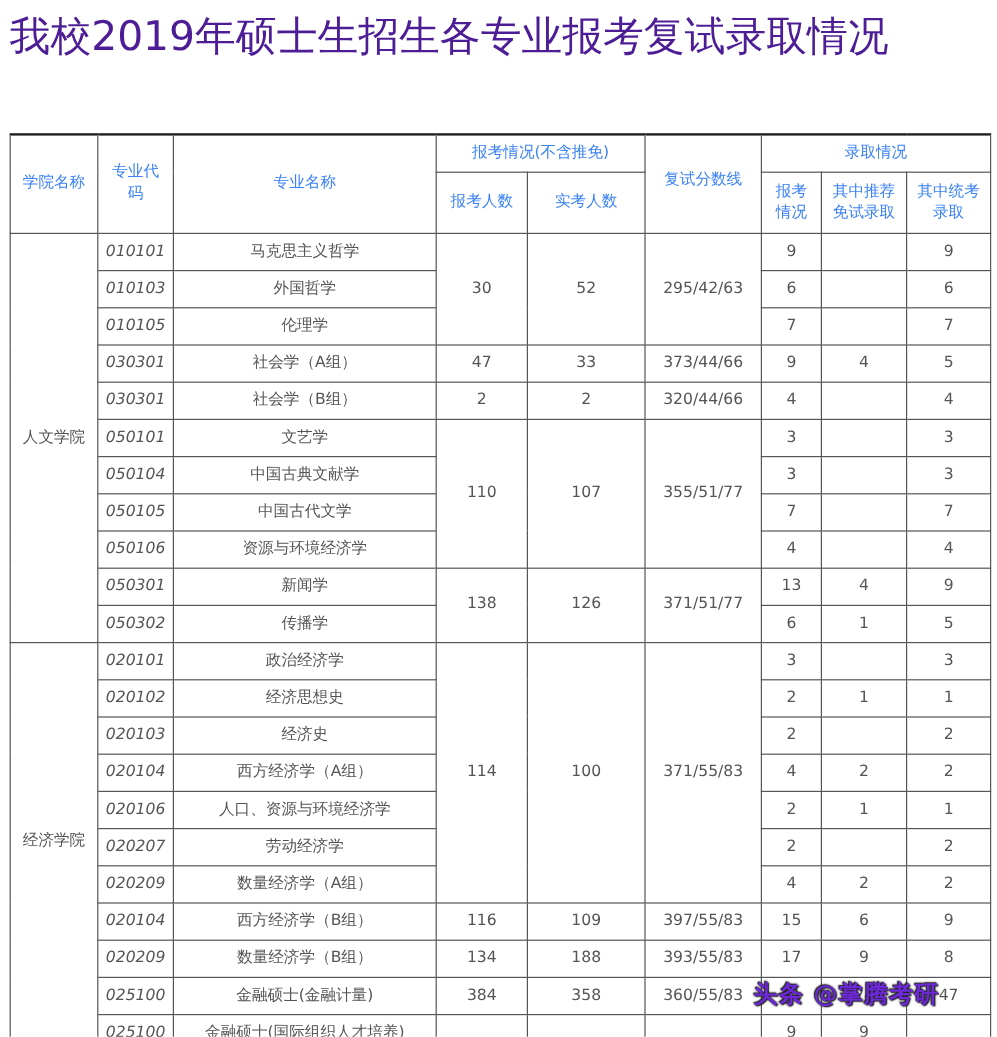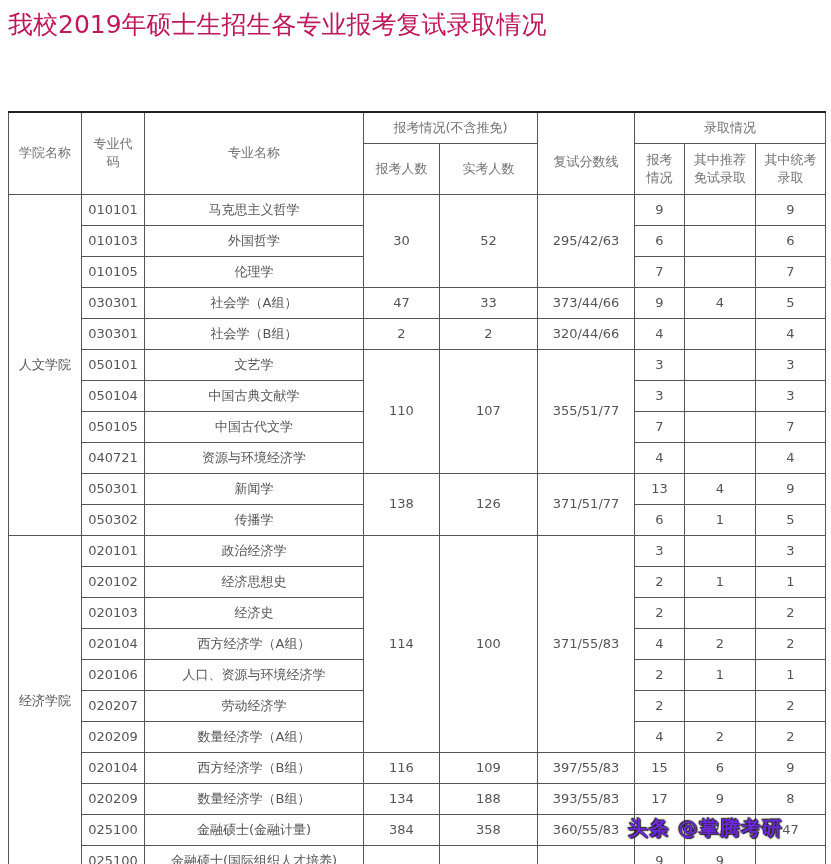--- a/index.html
+++ b/index.html
@@ -3,36 +3,36 @@
 <meta charset="utf-8">
 <style>
   html, body { margin: 0; padding: 0; background: #ffffff; }
   body {
     width: 831px; height: 864px; overflow: hidden; position: relative;
     font-family: "DejaVu Sans", "Liberation Sans", sans-serif;
     color: #555555;
   }
   .title {
     position: absolute; left: 8px; top: 8px;
-    font-size: 25px; color: #be185d; letter-spacing: 0px;
+    font-size: 34px; color: #4c1d95; letter-spacing: 0px;
     white-space: nowrap;
   }
   table.main {
     position: absolute; left: 8px; top: 111px;
     border-collapse: collapse; table-layout: fixed;
     font-size: 13px; color: #555555;
   }
   table.main td, table.main th {
     border: 1px solid #555555;
     text-align: center; vertical-align: middle;
     font-weight: normal; padding: 0; line-height: 18px;
   }
-  table.main th { color: #737373; }
+  table.main th { color: #3b82f6; }
   .hdr-top { border-top: 2px solid #222 !important; }
-  td.code { text-align: left; padding-left: 8px; }
+  td.code { text-align: left; padding-left: 8px; font-style: italic; }
   td.toptext { vertical-align: top; padding-top: 4px; }
   tr.r { height: 31px; }
   .watermark {
     position: absolute; left: 628px; top: 815px;
     font-size: 20px; color: #6d28d9; font-weight: bold;
     text-shadow: 0 0 2px #222, 1px 1px 1px #222, -1px -1px 1px #222;
     white-space: nowrap; letter-spacing: 1px;
   }
 </style>
 </head>
@@ -51,21 +51,21 @@
     <col style="width:50px">
       <col style="width:71px">
       <col style="width:70px">
   </colgroup>
   <thead>
     <tr style="height:31px">
       <th rowspan="2" class="hdr-top">学院名称</th>
       <th rowspan="2" class="hdr-top" style="padding:0 6px">专业代码</th>
       <th rowspan="2" class="hdr-top">专业名称</th>
       <th colspan="2" class="hdr-top">报考情况(不含推免)</th>
-      <th rowspan="2" class="hdr-top" style="vertical-align:top;padding-top:40px">复试分数线</th>
+      <th rowspan="2" class="hdr-top" style="vertical-align:top;padding-top:28px">复试分数线</th>
       <th colspan="3" class="hdr-top">录取情况</th>
     </tr>
     <tr style="height:51px">
       <th>报考人数</th>
       <th>实考人数</th>
       <th style="padding:0 8px">报考情况</th>
       <th style="padding:0 6px">其中推荐免试录取</th>
       <th style="padding:0 8px">其中统考录取</th>
     </tr>
   </thead>
@@ -134,21 +134,21 @@
       <td class="toptext">3</td>
     </tr>
     <tr class="r">
       <td class="code toptext">050105</td>
       <td class="toptext">中国古代文学</td>
       <td class="toptext">7</td>
       <td class="toptext"></td>
       <td class="toptext">7</td>
     </tr>
     <tr class="r">
-      <td class="code toptext">040721</td>
+      <td class="code toptext">050106</td>
       <td class="toptext">资源与环境经济学</td>
       <td class="toptext">4</td>
       <td class="toptext"></td>
       <td class="toptext">4</td>
     </tr>
     <tr class="r">
       <td class="code toptext">050301</td>
       <td class="toptext">新闻学</td>
       <td rowspan="2">138</td>
       <td rowspan="2">126</td>

